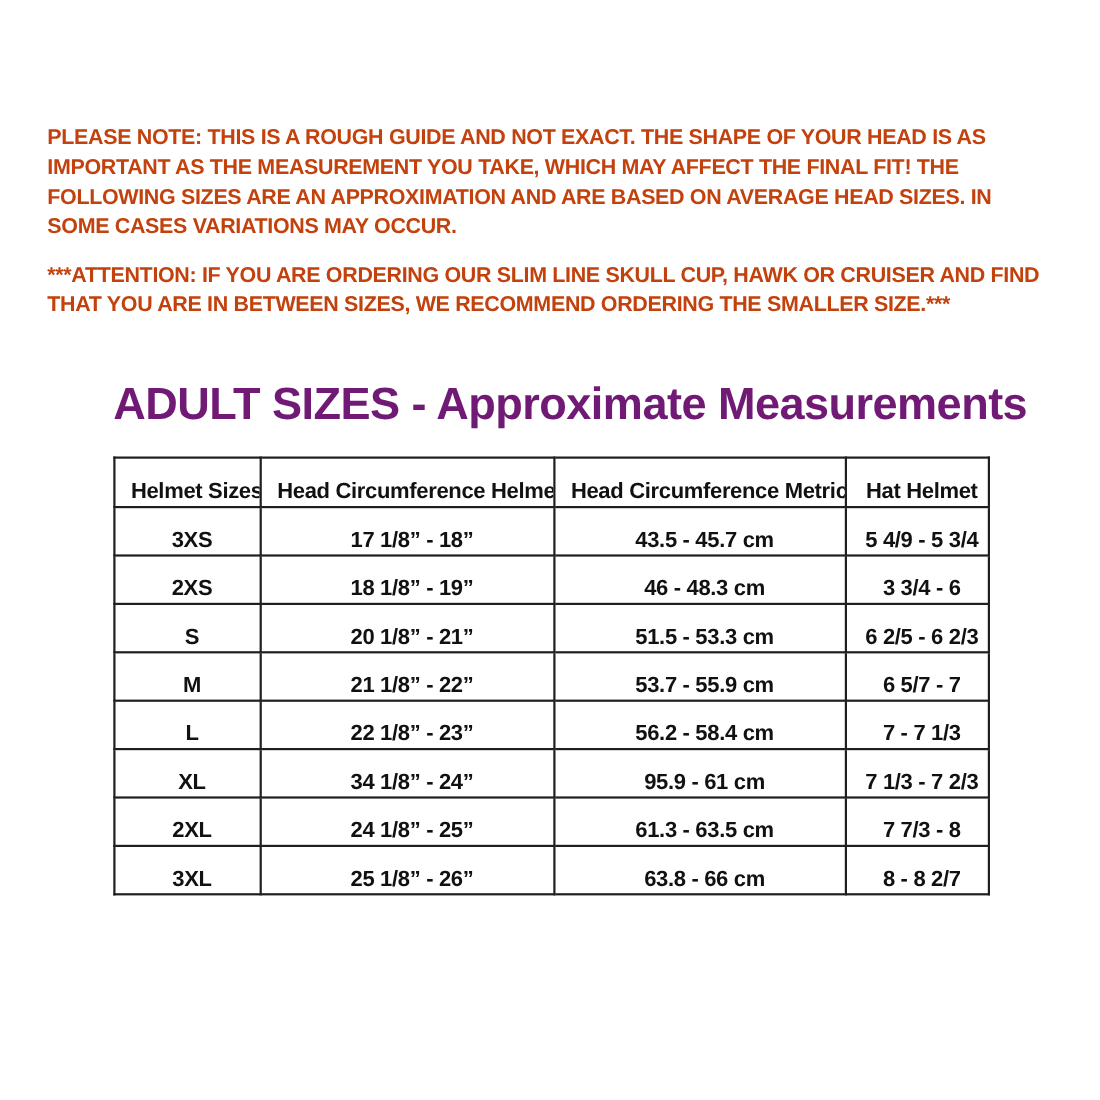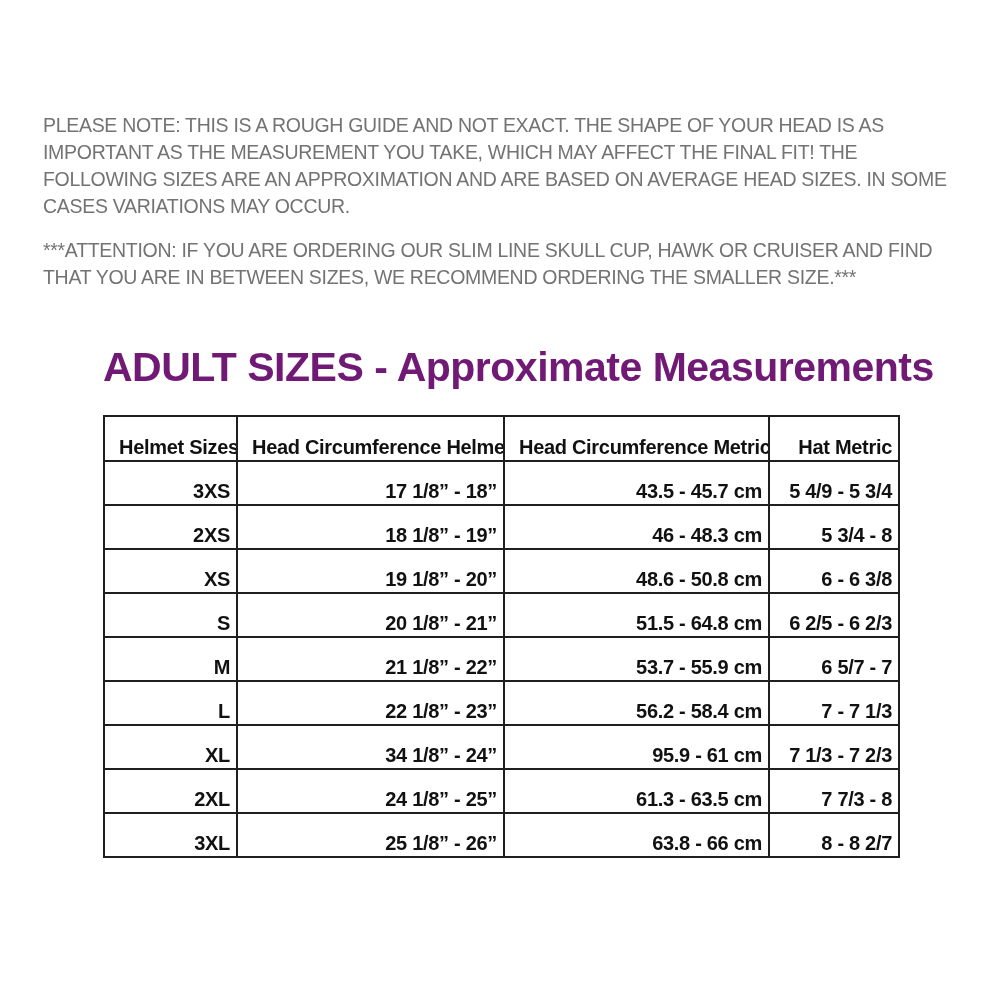--- a/index.html
+++ b/index.html
@@ -11,26 +11,26 @@
     font-family: "Liberation Sans", sans-serif;
     color: #111111;
     overflow: hidden;
   }
   .page {
     width: 1000px;
     height: 1000px;
     padding: 112px 42px 0 43px;
   }
   .note {
-    font-weight: normal;
+    font-weight: bold;
     font-size: 19.5px;
     line-height: 27px;
     letter-spacing: -0.3px;
     margin: 0 0 17px 0;
-    color: #737373;
+    color: #c2410c;
   }
   .table-wrap {
     width: 795px;
     margin-left: 60px;
   }
   .title {
     font-size: 41px;
     font-weight: 600;
     letter-spacing: -0.5px;
     text-align: center;
@@ -39,21 +39,21 @@
     white-space: nowrap;
   }
   table.size-table {
     border-collapse: collapse;
     table-layout: fixed;
     width: 795px;
   }
   table.size-table th,
   table.size-table td {
     border: 2px solid #1f1f1f;
-    text-align: right;
+    text-align: center;
     vertical-align: middle;
     padding: 17px 6px 0 14px;
     font-size: 20px;
     font-weight: bold;
     letter-spacing: -0.3px;
     white-space: nowrap;
     overflow: hidden;
   }
   table.size-table th { height: 45px; }
   table.size-table td { height: 44px; }
@@ -80,46 +80,40 @@
         <col class="c1">
           <col class="c2">
           <col class="c3">
           <col class="c4">
       </colgroup>
       <thead>
         <tr>
           <th>Helmet Sizes</th>
           <th>Head Circumference Helmet</th>
           <th>Head Circumference Metric</th>
-          <th>Hat Metric</th>
+          <th>Hat Helmet</th>
         </tr>
       </thead>
       <tbody id="size-rows">
           <tr>
             <td>3XS</td>
             <td>17 1/8” - 18”</td>
             <td>43.5 - 45.7 cm</td>
             <td>5 4/9 - 5 3/4</td>
           </tr>
           <tr>
             <td>2XS</td>
             <td>18 1/8” - 19”</td>
             <td>46 - 48.3 cm</td>
-            <td>5 3/4 - 8</td>
-          </tr>
-          <tr>
-            <td>XS</td>
-            <td>19 1/8” - 20”</td>
-            <td>48.6 - 50.8 cm</td>
-            <td>6 - 6 3/8</td>
+            <td>3 3/4 - 6</td>
           </tr>
           <tr>
             <td>S</td>
             <td>20 1/8” - 21”</td>
-            <td>51.5 - 64.8 cm</td>
+            <td>51.5 - 53.3 cm</td>
             <td>6 2/5 - 6 2/3</td>
           </tr>
           <tr>
             <td>M</td>
             <td>21 1/8” - 22”</td>
             <td>53.7 - 55.9 cm</td>
             <td>6 5/7 - 7</td>
           </tr>
           <tr>
             <td>L</td>

